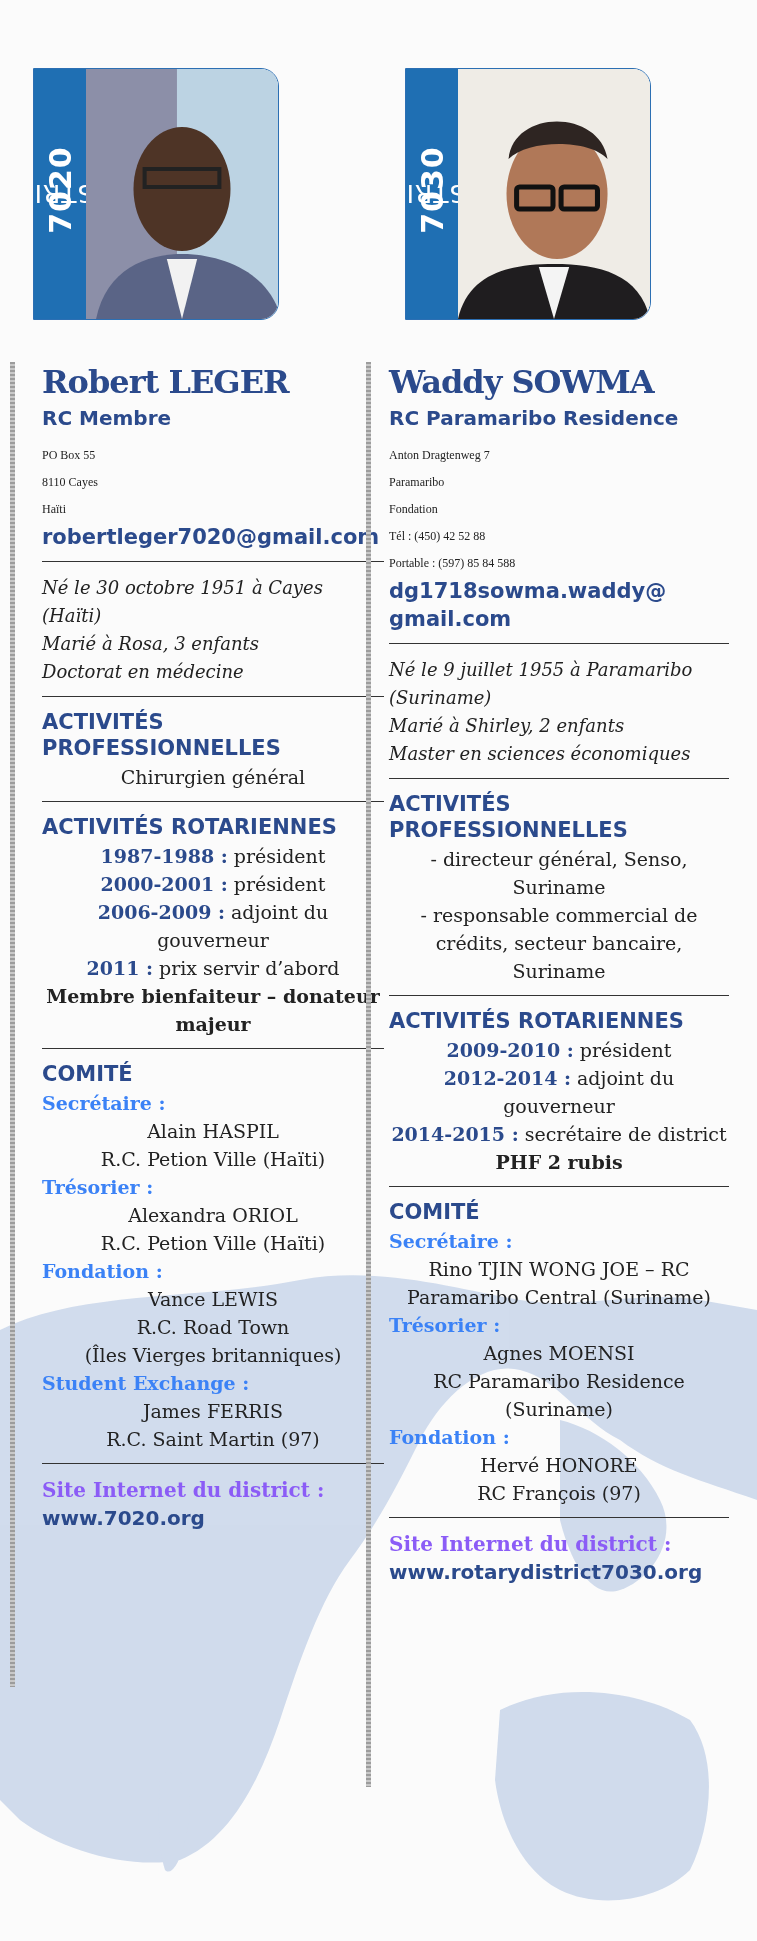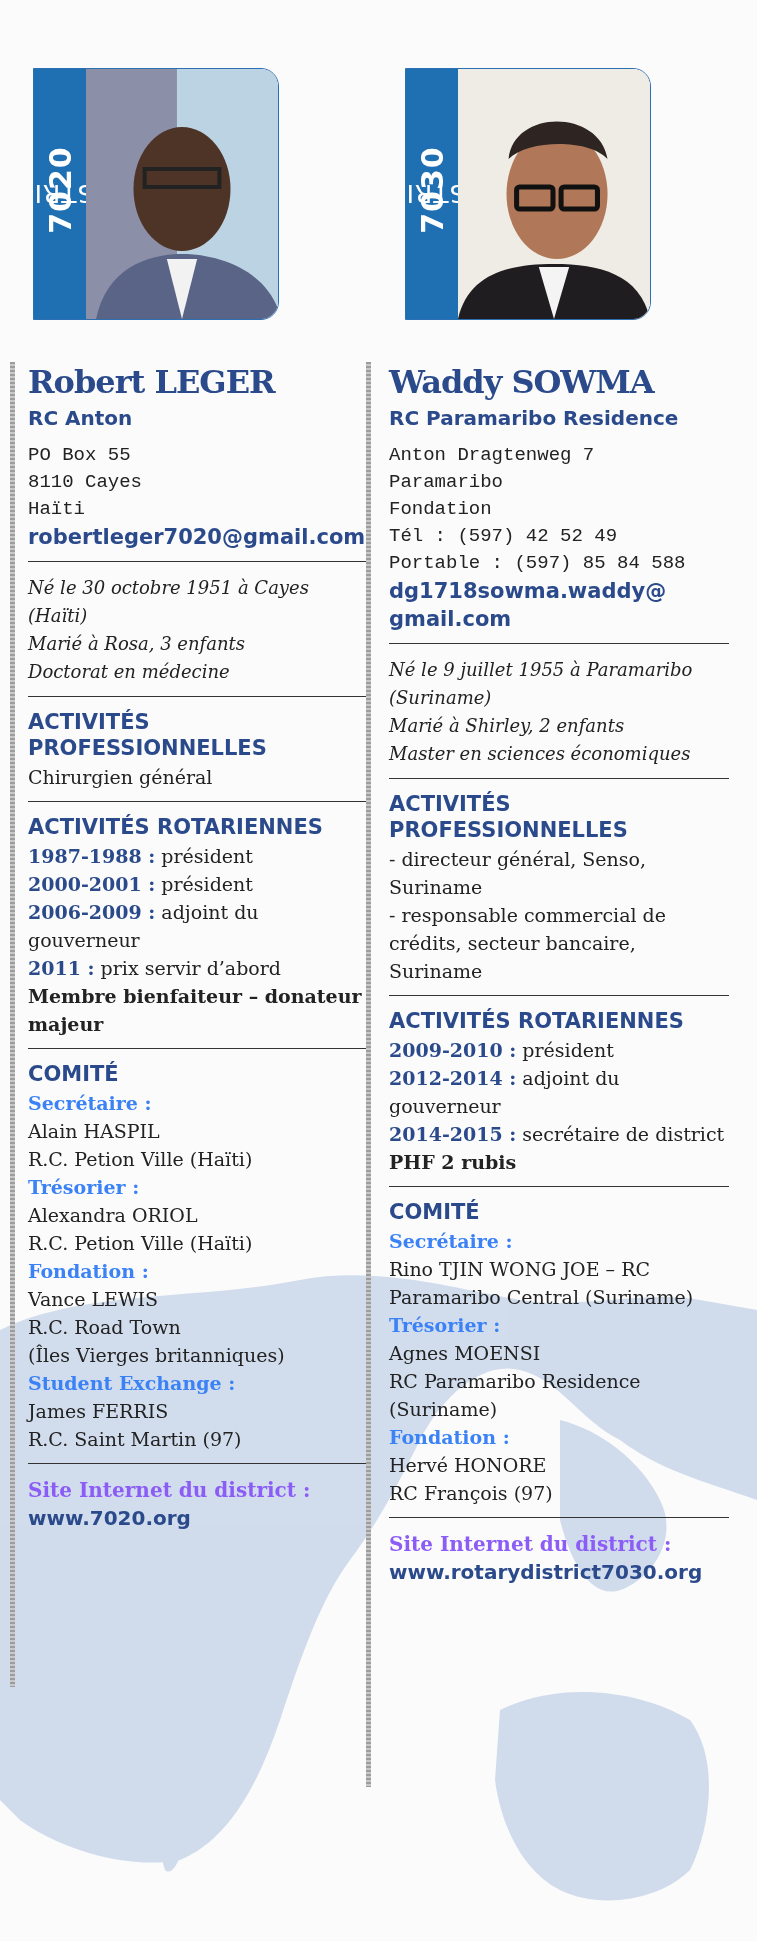--- a/index.html
+++ b/index.html
@@ -5,29 +5,29 @@
   html,body{margin:0;padding:0;}
   body{width:757px;height:1941px;background:#fbfbfb;position:relative;overflow:hidden;font-family:"DejaVu Serif",serif;color:#1d1d1f;}
   .map{position:absolute;left:0;top:0;width:757px;height:1941px;z-index:0;}
   .photo{position:absolute;top:68px;width:244px;height:250px;border-radius:0 18px 18px 0;overflow:hidden;border:1px solid #2c6fb3;z-index:1;}
   .photo .band{position:absolute;left:0;top:0;width:52px;height:100%;background:#1f6fb3;}
   .photo .band span{position:absolute;left:50%;top:50%;transform:translate(-50%,-50%) rotate(-90deg);white-space:nowrap;color:#fff;font-family:"DejaVu Sans",sans-serif;font-size:25px;letter-spacing:1px;}
   .photo .band b{font-size:30px;margin-left:8px;}
   .photo .pic{position:absolute;left:52px;top:0;right:0;bottom:0;}
   .col{position:absolute;top:362px;z-index:1;}
   .col .rule{position:absolute;left:0;top:0;bottom:0;width:5px;background:repeating-linear-gradient(180deg,#9c9c9c 0 2px,#c8c8c8 2px 4px);}
-  .col .inner{margin-left:18px;width:342px;}
+  .col .inner{margin-left:32px;width:342px;}
   .name{font-family:"DejaVu Serif",serif;font-weight:bold;font-size:32px;color:#2b4a8c;letter-spacing:-1px;margin:0;line-height:40px;}
   .club{font-family:"DejaVu Sans",sans-serif;font-weight:bold;font-size:20px;color:#2b4a8c;margin:4px 0 12px;}
-  .addr{font-family:Liberation Mono, monospace;font-size:19px;line-height:27px;color:#222;}
+  .addr{font-family:Liberation Serif, serif;font-size:12px;line-height:27px;color:#222;}
   .email{font-family:"DejaVu Sans",sans-serif;font-weight:bold;font-size:21px;color:#2b4a8c;line-height:28px;}
   hr.sep{border:0;border-top:1.5px solid #333;margin:10px 0 12px;}
   .bio{font-style:italic;font-size:18px;line-height:28px;color:#222;}
   .h{font-family:"DejaVu Sans",sans-serif;font-weight:bold;font-size:21px;line-height:26px;color:#2b4a8c;margin:0 0 2px;}
-  .txt{font-size:19px;line-height:28px;color:#222;}
+  .txt{font-size:19px;line-height:28px;color:#222;text-align:center;}
   .yr{font-weight:bold;color:#2b4a8c;}
   .strong{font-weight:bold;}
   .role{font-weight:bold;color:#3b82f6;font-size:19px;line-height:28px;}
   .site-label{font-weight:bold;font-size:20px;line-height:28px;color:#8b5cf6;}
   .site{font-family:"DejaVu Sans",sans-serif;font-weight:bold;font-size:20px;color:#2b4a8c;line-height:28px;}
 </style>
 </head>
 <body>
 
 <svg class="map" viewBox="0 0 757 1941">
@@ -69,21 +69,21 @@
       <rect x="58" y="118" width="36" height="22" rx="3" fill="none" stroke="#111" stroke-width="5"></rect>
       <rect x="102" y="118" width="36" height="22" rx="3" fill="none" stroke="#111" stroke-width="5"></rect>
     </svg>
   </div>
 </div>
 
 <div class="col" style="left:10px;height:1325px;">
   <div class="rule"></div>
   <div class="inner">
     <h1 class="name">Robert LEGER</h1>
-    <div class="club">RC Anton</div>
+    <div class="club">RC Membre</div>
     <div class="addr">PO Box 55</div>
     <div class="addr">8110 Cayes</div>
     <div class="addr">Haïti</div>
     <div class="email">robertleger7020@gmail.com</div>
     <hr class="sep">
     <div class="bio">Né le 30 octobre 1951 à Cayes (Haïti)</div>
     <div class="bio">Marié à Rosa, 3 enfants</div>
     <div class="bio">Doctorat en médecine</div>
     <hr class="sep">
     <h2 class="h">ACTIVITÉS PROFESSIONNELLES</h2>
@@ -117,21 +117,21 @@
 </div>
 
 <div class="col" style="left:366px;height:1425px;">
   <div class="rule"></div>
   <div class="inner" style="margin-left:23px;width:340px;">
     <h1 class="name">Waddy SOWMA</h1>
     <div class="club">RC Paramaribo Residence</div>
     <div class="addr">Anton Dragtenweg 7</div>
     <div class="addr">Paramaribo</div>
     <div class="addr">Fondation</div>
-    <div class="addr">Tél : (597) 42 52 49</div>
+    <div class="addr">Tél : (450) 42 52 88</div>
     <div class="addr">Portable : (597) 85 84 588</div>
     <div class="email">dg1718sowma.waddy@ gmail.com</div>
     <hr class="sep">
     <div class="bio">Né le 9 juillet 1955 à Paramaribo (Suriname)</div>
     <div class="bio">Marié à Shirley, 2 enfants</div>
     <div class="bio">Master en sciences économiques</div>
     <hr class="sep">
     <h2 class="h">ACTIVITÉS PROFESSIONNELLES</h2>
     <div class="txt">- directeur général, Senso, Suriname</div>
     <div class="txt">- responsable commercial de crédits, secteur bancaire, Suriname</div>

